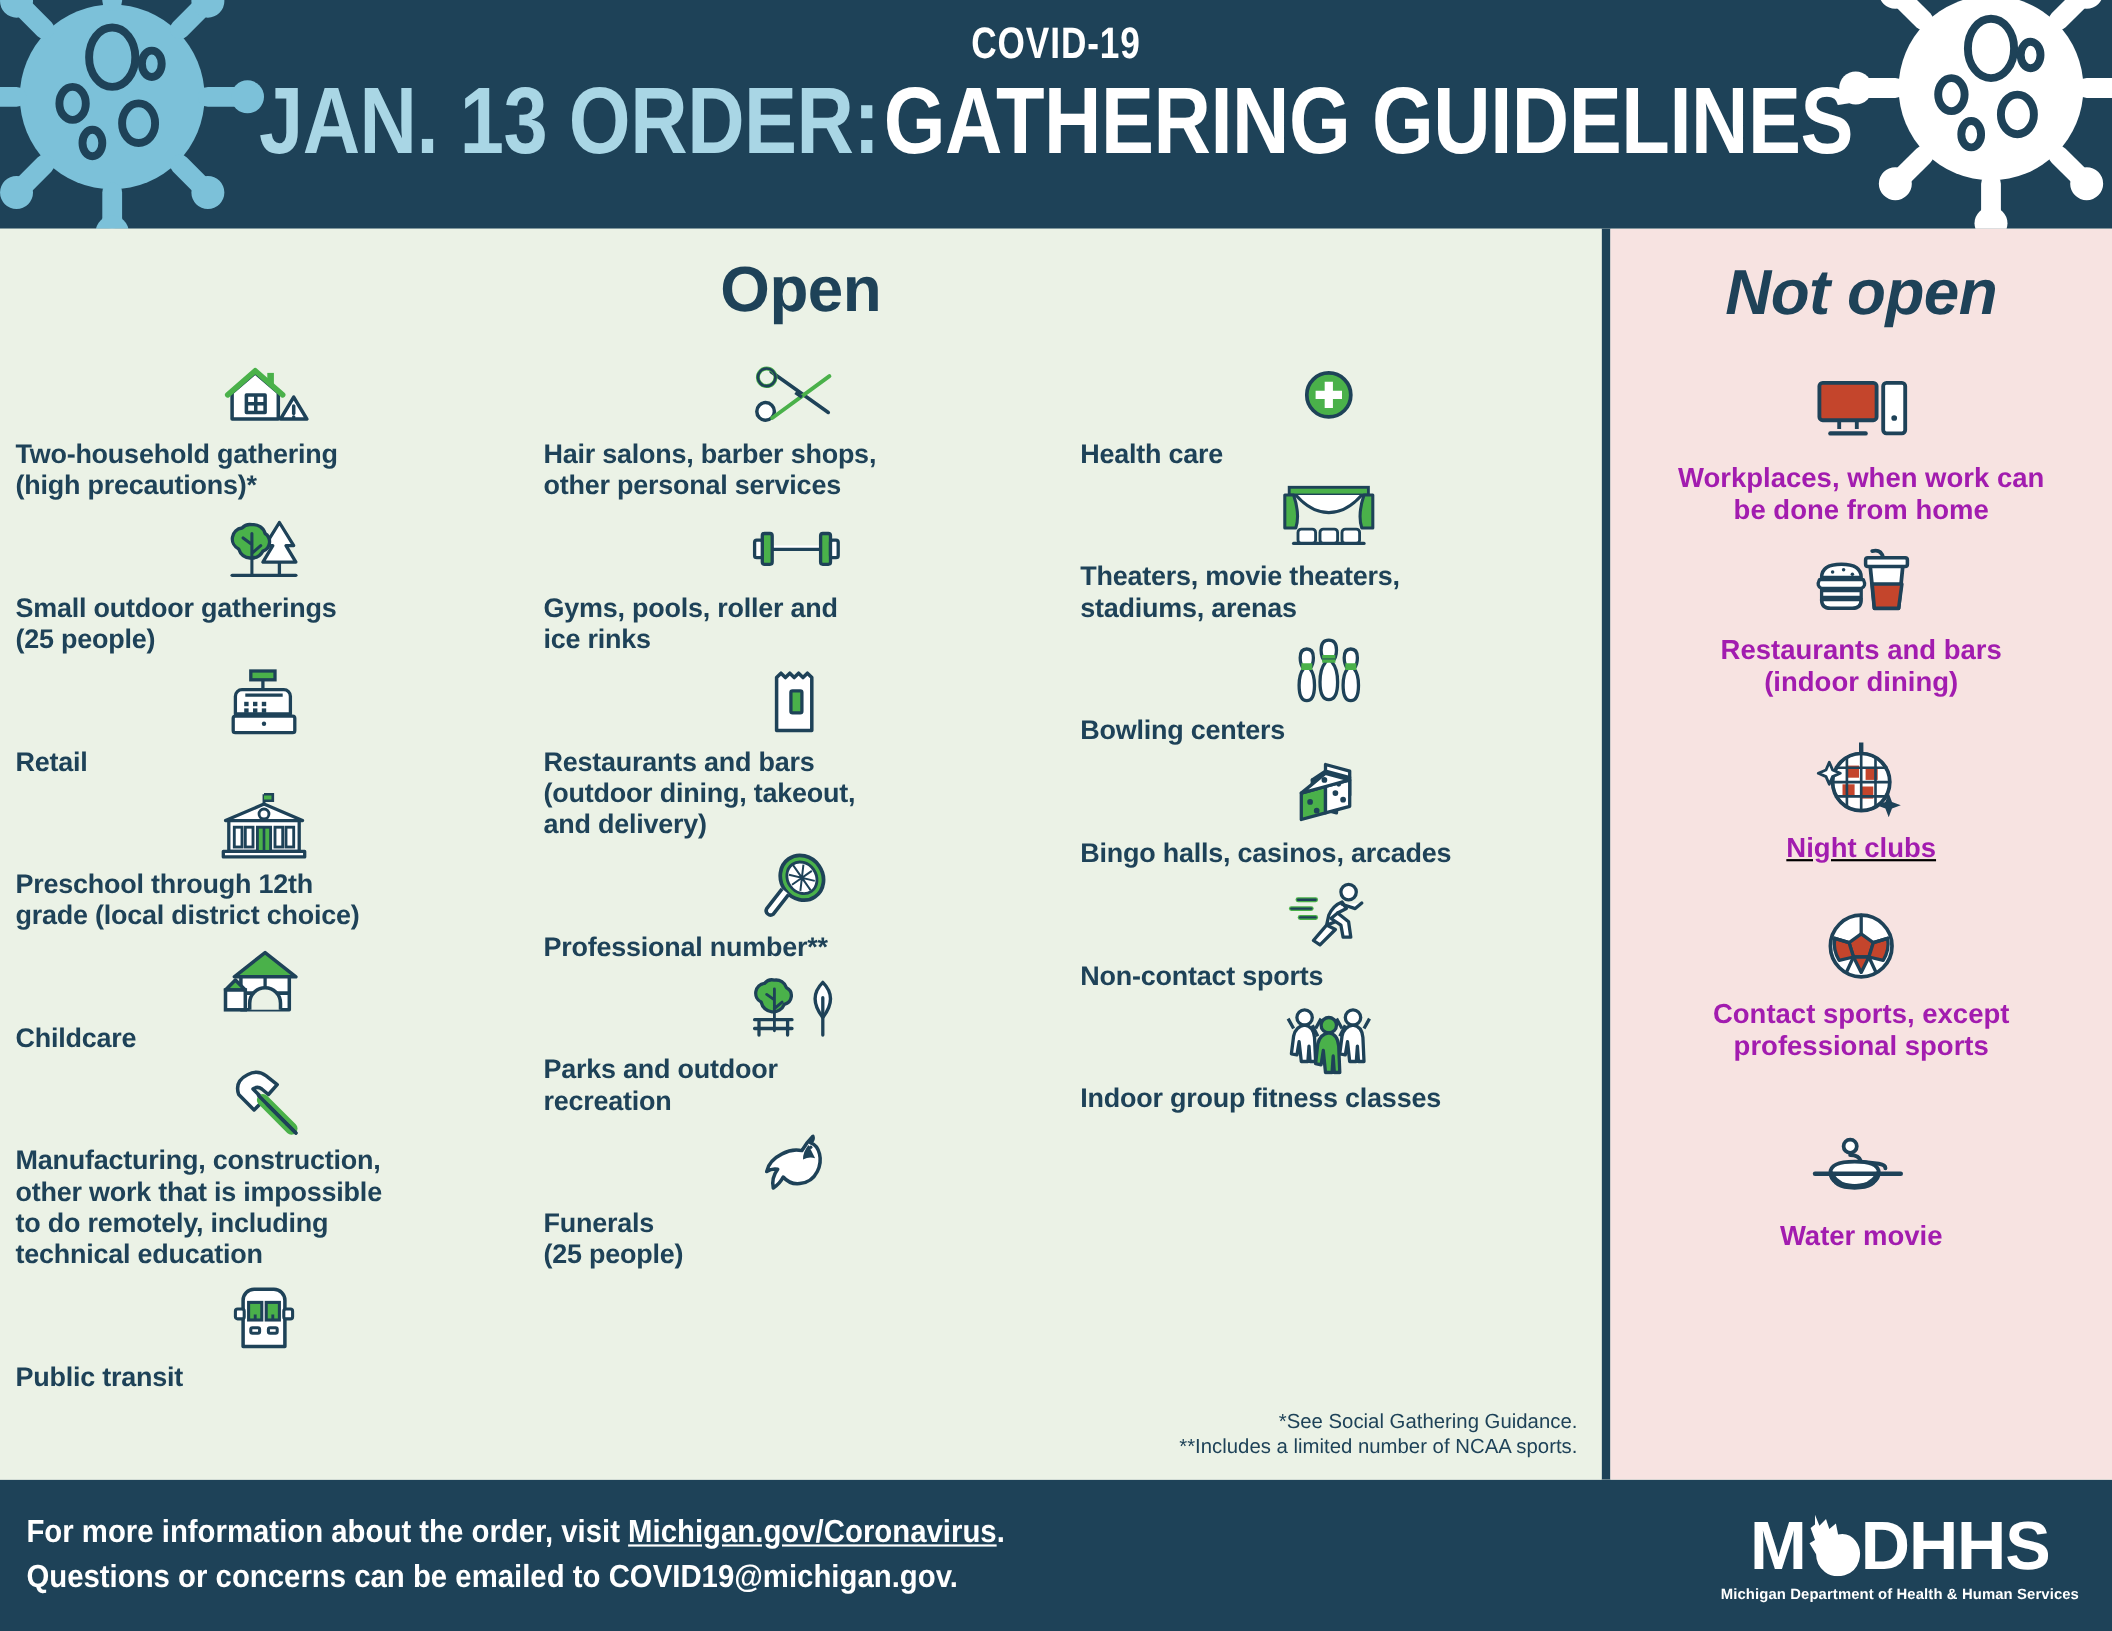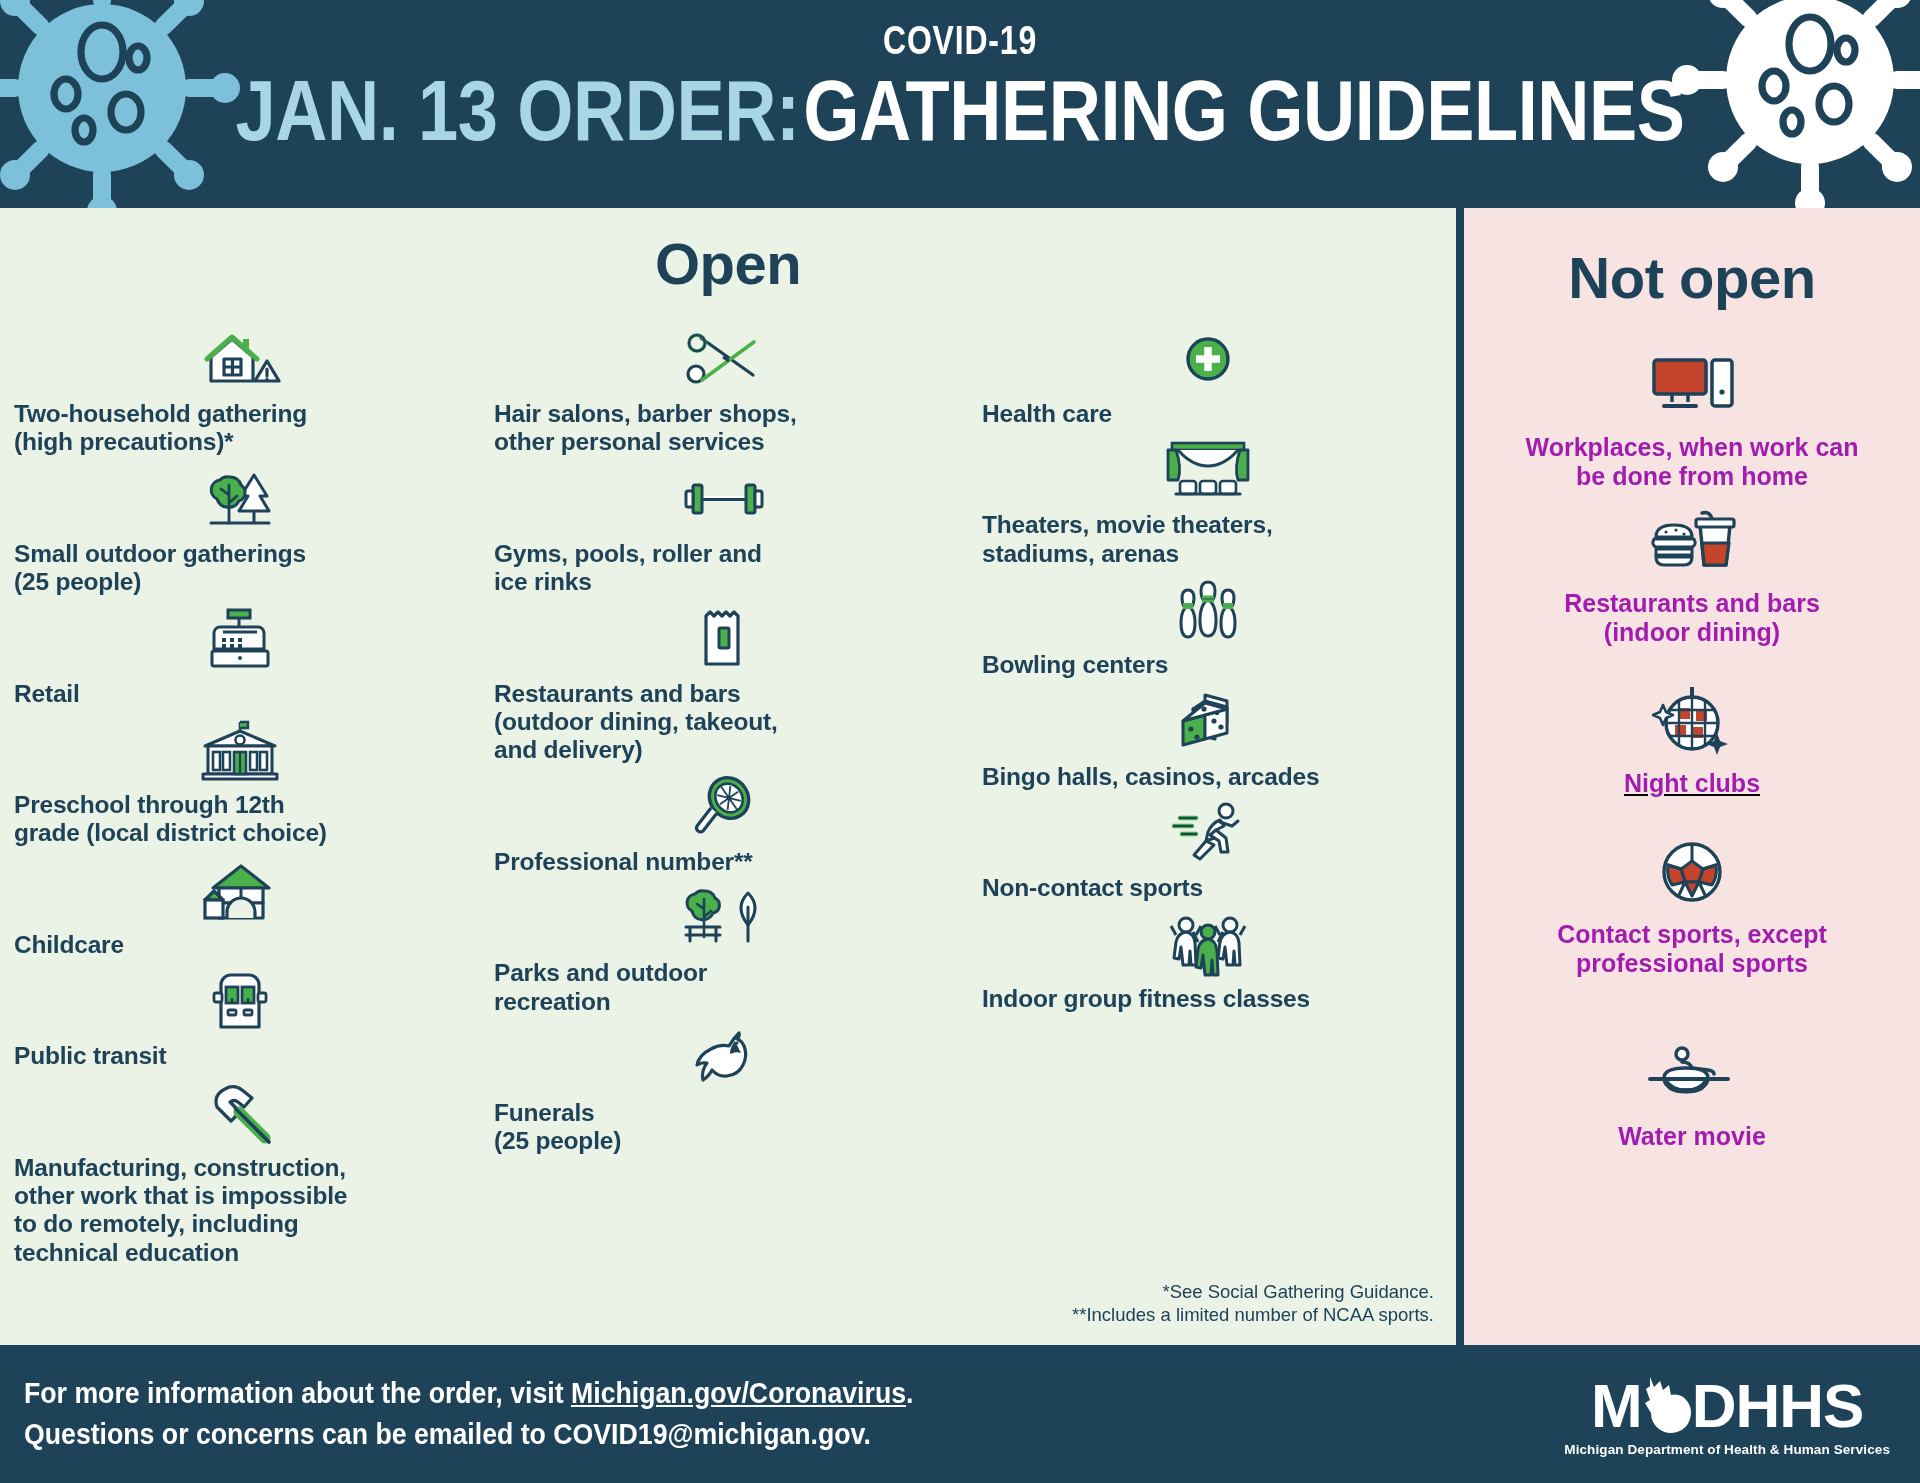--- a/index.html
+++ b/index.html
@@ -74,21 +74,21 @@
   }
 
   .panel-head {
     text-align: center;
     font-size: 58px;
     font-weight: bold;
     color: #1e4258;
     padding-top: 22px;
     letter-spacing: -0.5px;
   }
-  .notopen-panel .panel-head { padding-top: 36px; }
+  .notopen-panel .panel-head { padding-top: 24px; font-style: italic; }
 
   .cols {
     display: flex;
     padding: 26px 0 0 0;
   }
   .col {
     flex: 1;
     padding: 0 14px;
   }
   .col-1 { flex: 0 0 480px; }
@@ -354,53 +354,53 @@
                 <path d="M30 60 v-6 a14 14 0 0 1 28 0 v6" fill="#ebf2e6" stroke="#1e4258" stroke-width="3.2"></path>
                 <path d="M8 42 L17 33 L26 42 Z" fill="#4ab14a" stroke="#1e4258" stroke-width="3.2" stroke-linejoin="round"></path>
                 <rect x="8" y="42" width="18" height="18" fill="#fff" stroke="#1e4258" stroke-width="3.2"></rect>
               </svg>
             </div>
             <div class="lbl">Childcare</div>
           </div>
 
           <div class="item">
             <div class="ic">
+              <svg width="78" height="64" viewBox="0 0 78 64">
+                <path d="M16 26 q-4 -12 8 -18 q9 -5 17 1 l10 8 l-8 9 l-6 -5 q-4 -3 -8 0 l10 10 l-9 9 Z" fill="#fff" stroke="#1e4258" stroke-width="3.2" stroke-linejoin="round"></path>
+                <path d="M38 31 L64 57" stroke="#4ab14a" stroke-width="11" stroke-linecap="round"></path>
+                <path d="M38 31 L64 57" fill="none" stroke="#1e4258" stroke-width="3.2" stroke-linecap="round" opacity="0"></path>
+                <g fill="none" stroke="#1e4258" stroke-width="3.2" stroke-linecap="round">
+                  <path d="M34 27 L60 53"></path>
+                    <path d="M42 35 L68 61"></path>
+                  <path d="M60 53 q6 6 8 8"></path>
+                </g>
+              </svg>
+            </div>
+            <div class="lbl">Manufacturing, construction,
+other work that is impossible
+to do remotely, including
+technical education</div>
+          </div>
+
+          <div class="item">
+            <div class="ic">
               <svg width="70" height="64" viewBox="0 0 70 64">
                 <path d="M16 58 V16 a10 10 0 0 1 10 -10 h18 a10 10 0 0 1 10 10 v42 Z" fill="#fff" stroke="#1e4258" stroke-width="3.2" stroke-linejoin="round"></path>
                 <rect x="21" y="18" width="12" height="16" fill="#4ab14a" stroke="#1e4258" stroke-width="2.8"></rect>
                 <rect x="37" y="18" width="12" height="16" fill="#4ab14a" stroke="#1e4258" stroke-width="2.8"></rect>
                 <g fill="#fff" stroke="#1e4258" stroke-width="2.8">
                   <rect x="9" y="24" width="8" height="9" rx="2"></rect>
                   <rect x="53" y="24" width="8" height="9" rx="2"></rect>
                   <rect x="23" y="41" width="8" height="5" rx="1.5"></rect>
                   <rect x="39" y="41" width="8" height="5" rx="1.5"></rect>
                 </g>
                 <path d="M27 34 v-5 M43 34 v-5" stroke="#1e4258" stroke-width="2.6"></path>
               </svg>
             </div>
             <div class="lbl">Public transit</div>
-          </div>
-
-          <div class="item">
-            <div class="ic">
-              <svg width="78" height="64" viewBox="0 0 78 64">
-                <path d="M16 26 q-4 -12 8 -18 q9 -5 17 1 l10 8 l-8 9 l-6 -5 q-4 -3 -8 0 l10 10 l-9 9 Z" fill="#fff" stroke="#1e4258" stroke-width="3.2" stroke-linejoin="round"></path>
-                <path d="M38 31 L64 57" stroke="#4ab14a" stroke-width="11" stroke-linecap="round"></path>
-                <path d="M38 31 L64 57" fill="none" stroke="#1e4258" stroke-width="3.2" stroke-linecap="round" opacity="0"></path>
-                <g fill="none" stroke="#1e4258" stroke-width="3.2" stroke-linecap="round">
-                  <path d="M34 27 L60 53"></path>
-                    <path d="M42 35 L68 61"></path>
-                  <path d="M60 53 q6 6 8 8"></path>
-                </g>
-              </svg>
-            </div>
-            <div class="lbl">Manufacturing, construction,
-other work that is impossible
-to do remotely, including
-technical education</div>
           </div>
         </div>
 
         <div class="col col-2">
 
           <div class="item">
             <div class="ic">
               <svg width="86" height="62" viewBox="0 0 86 62">
                 <g fill="none" stroke="#1e4258" stroke-width="3.2" stroke-linecap="round">
                   <path d="M20 10 L72 47"></path>

